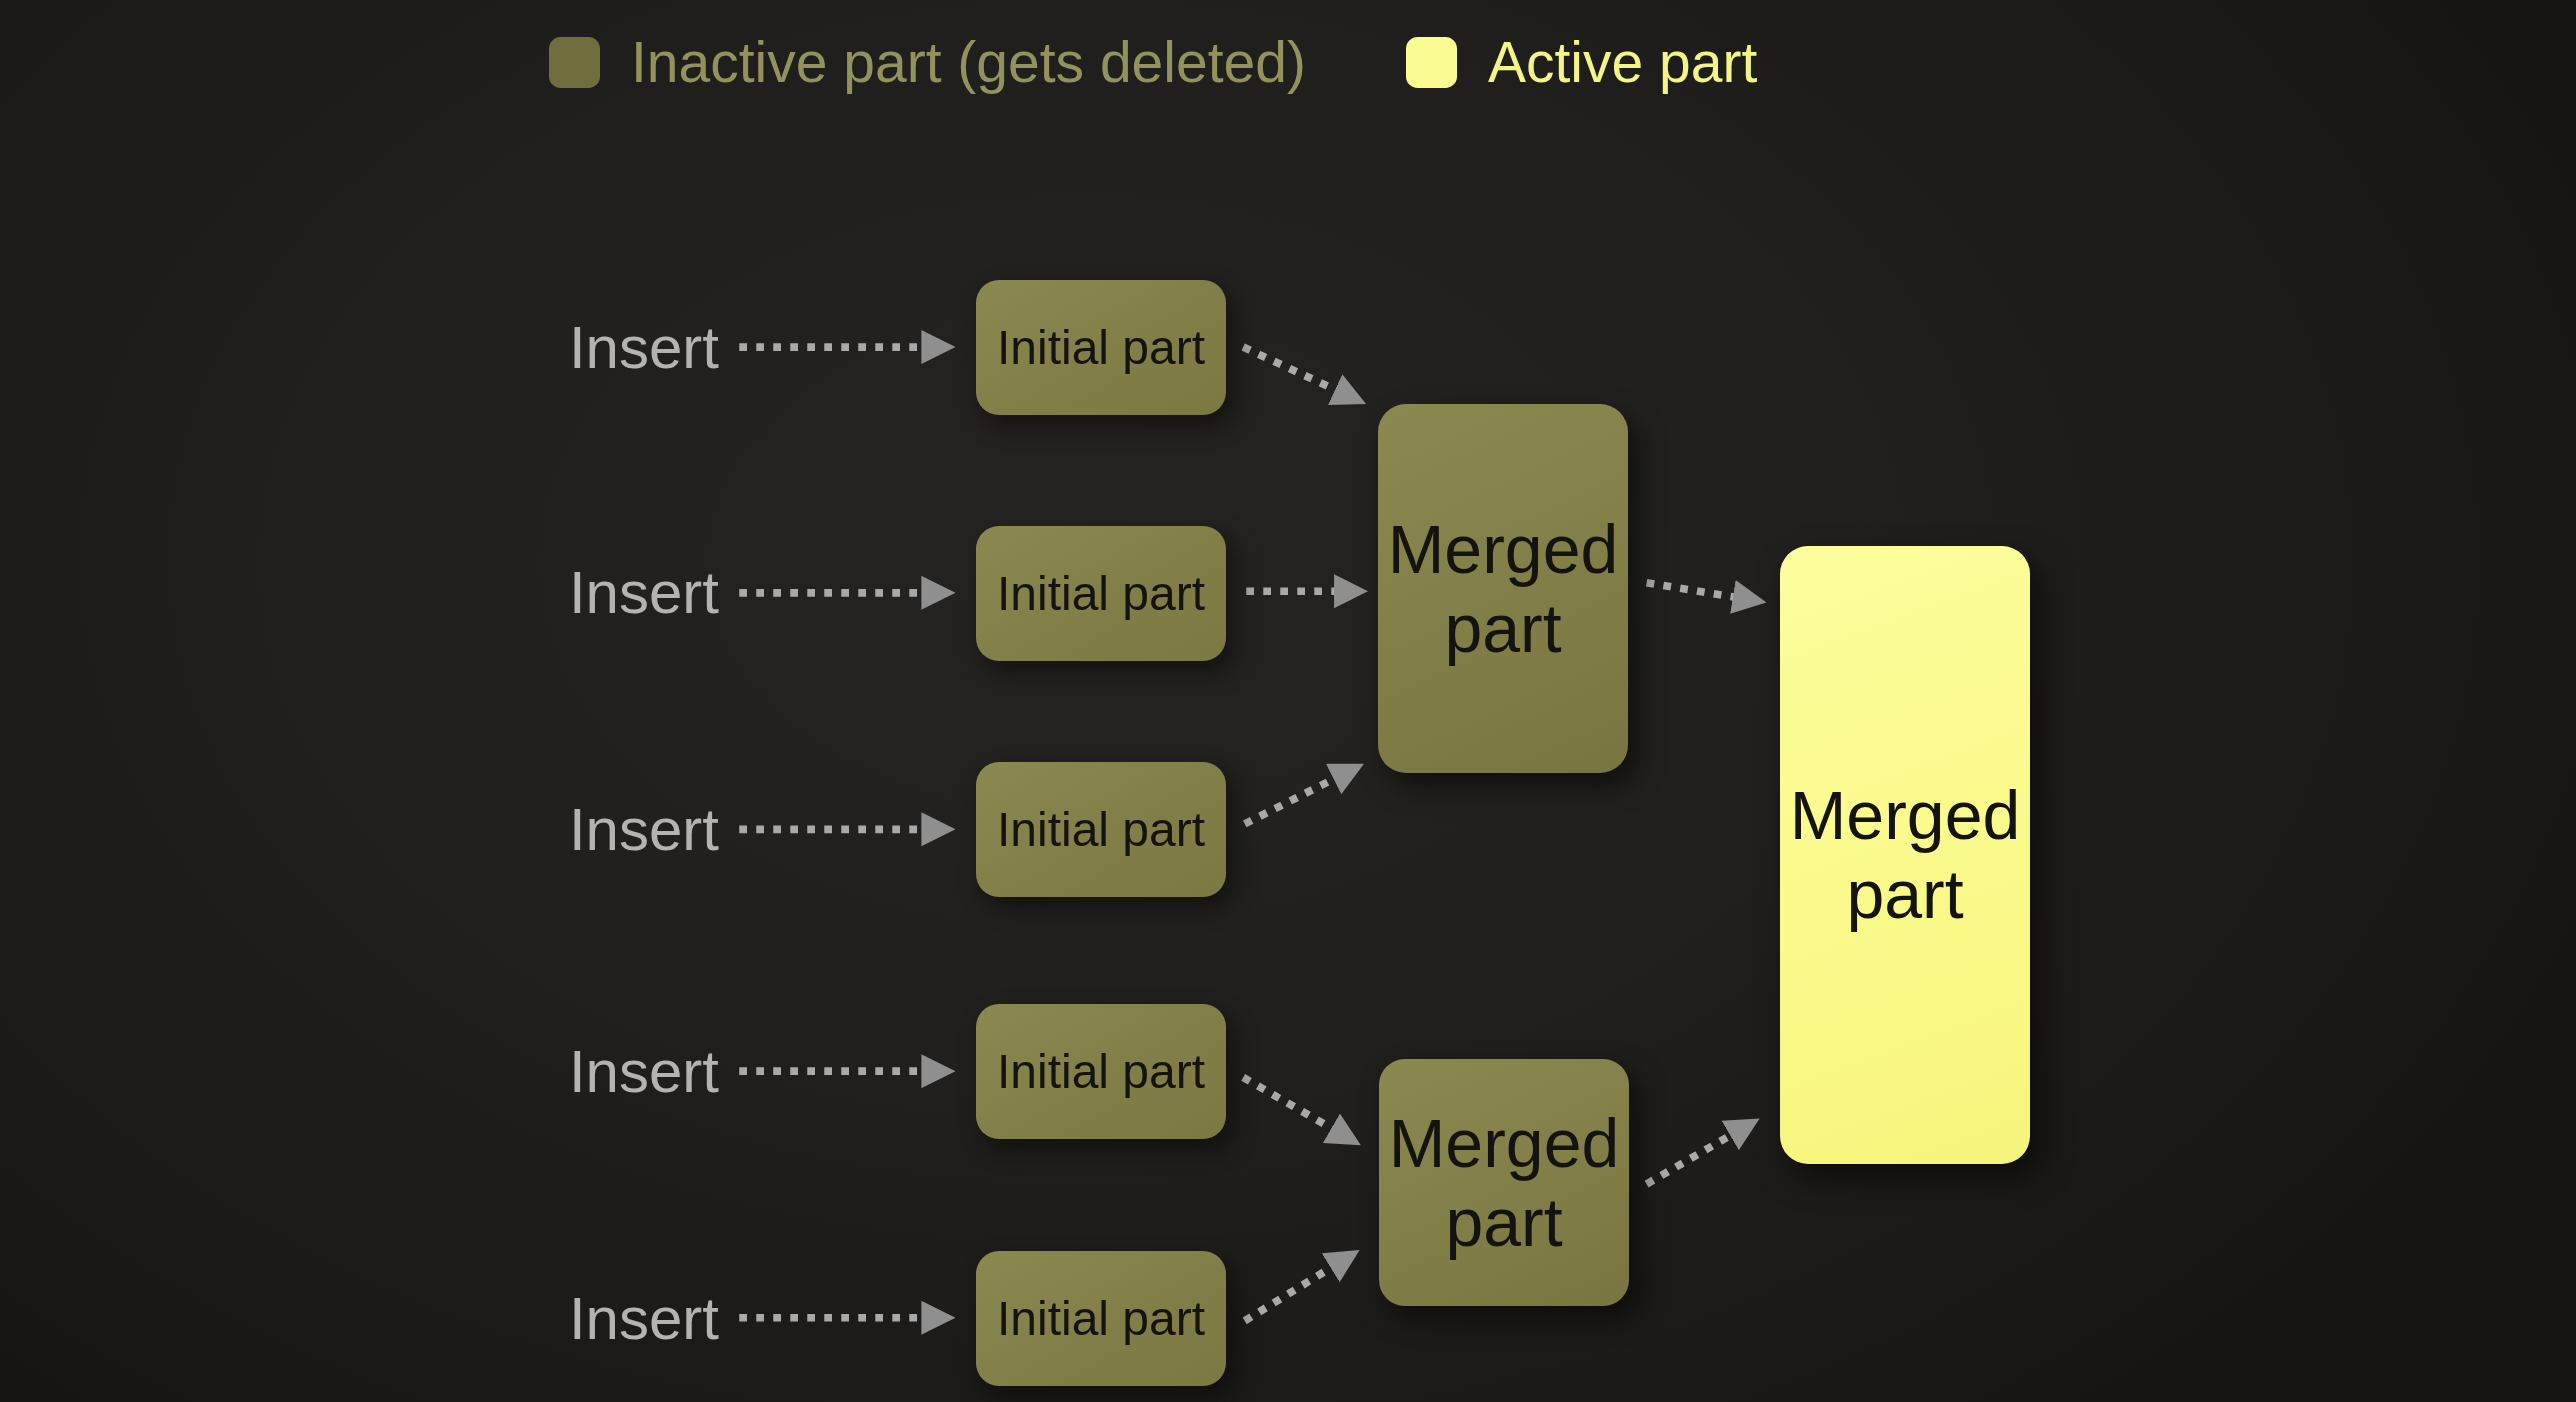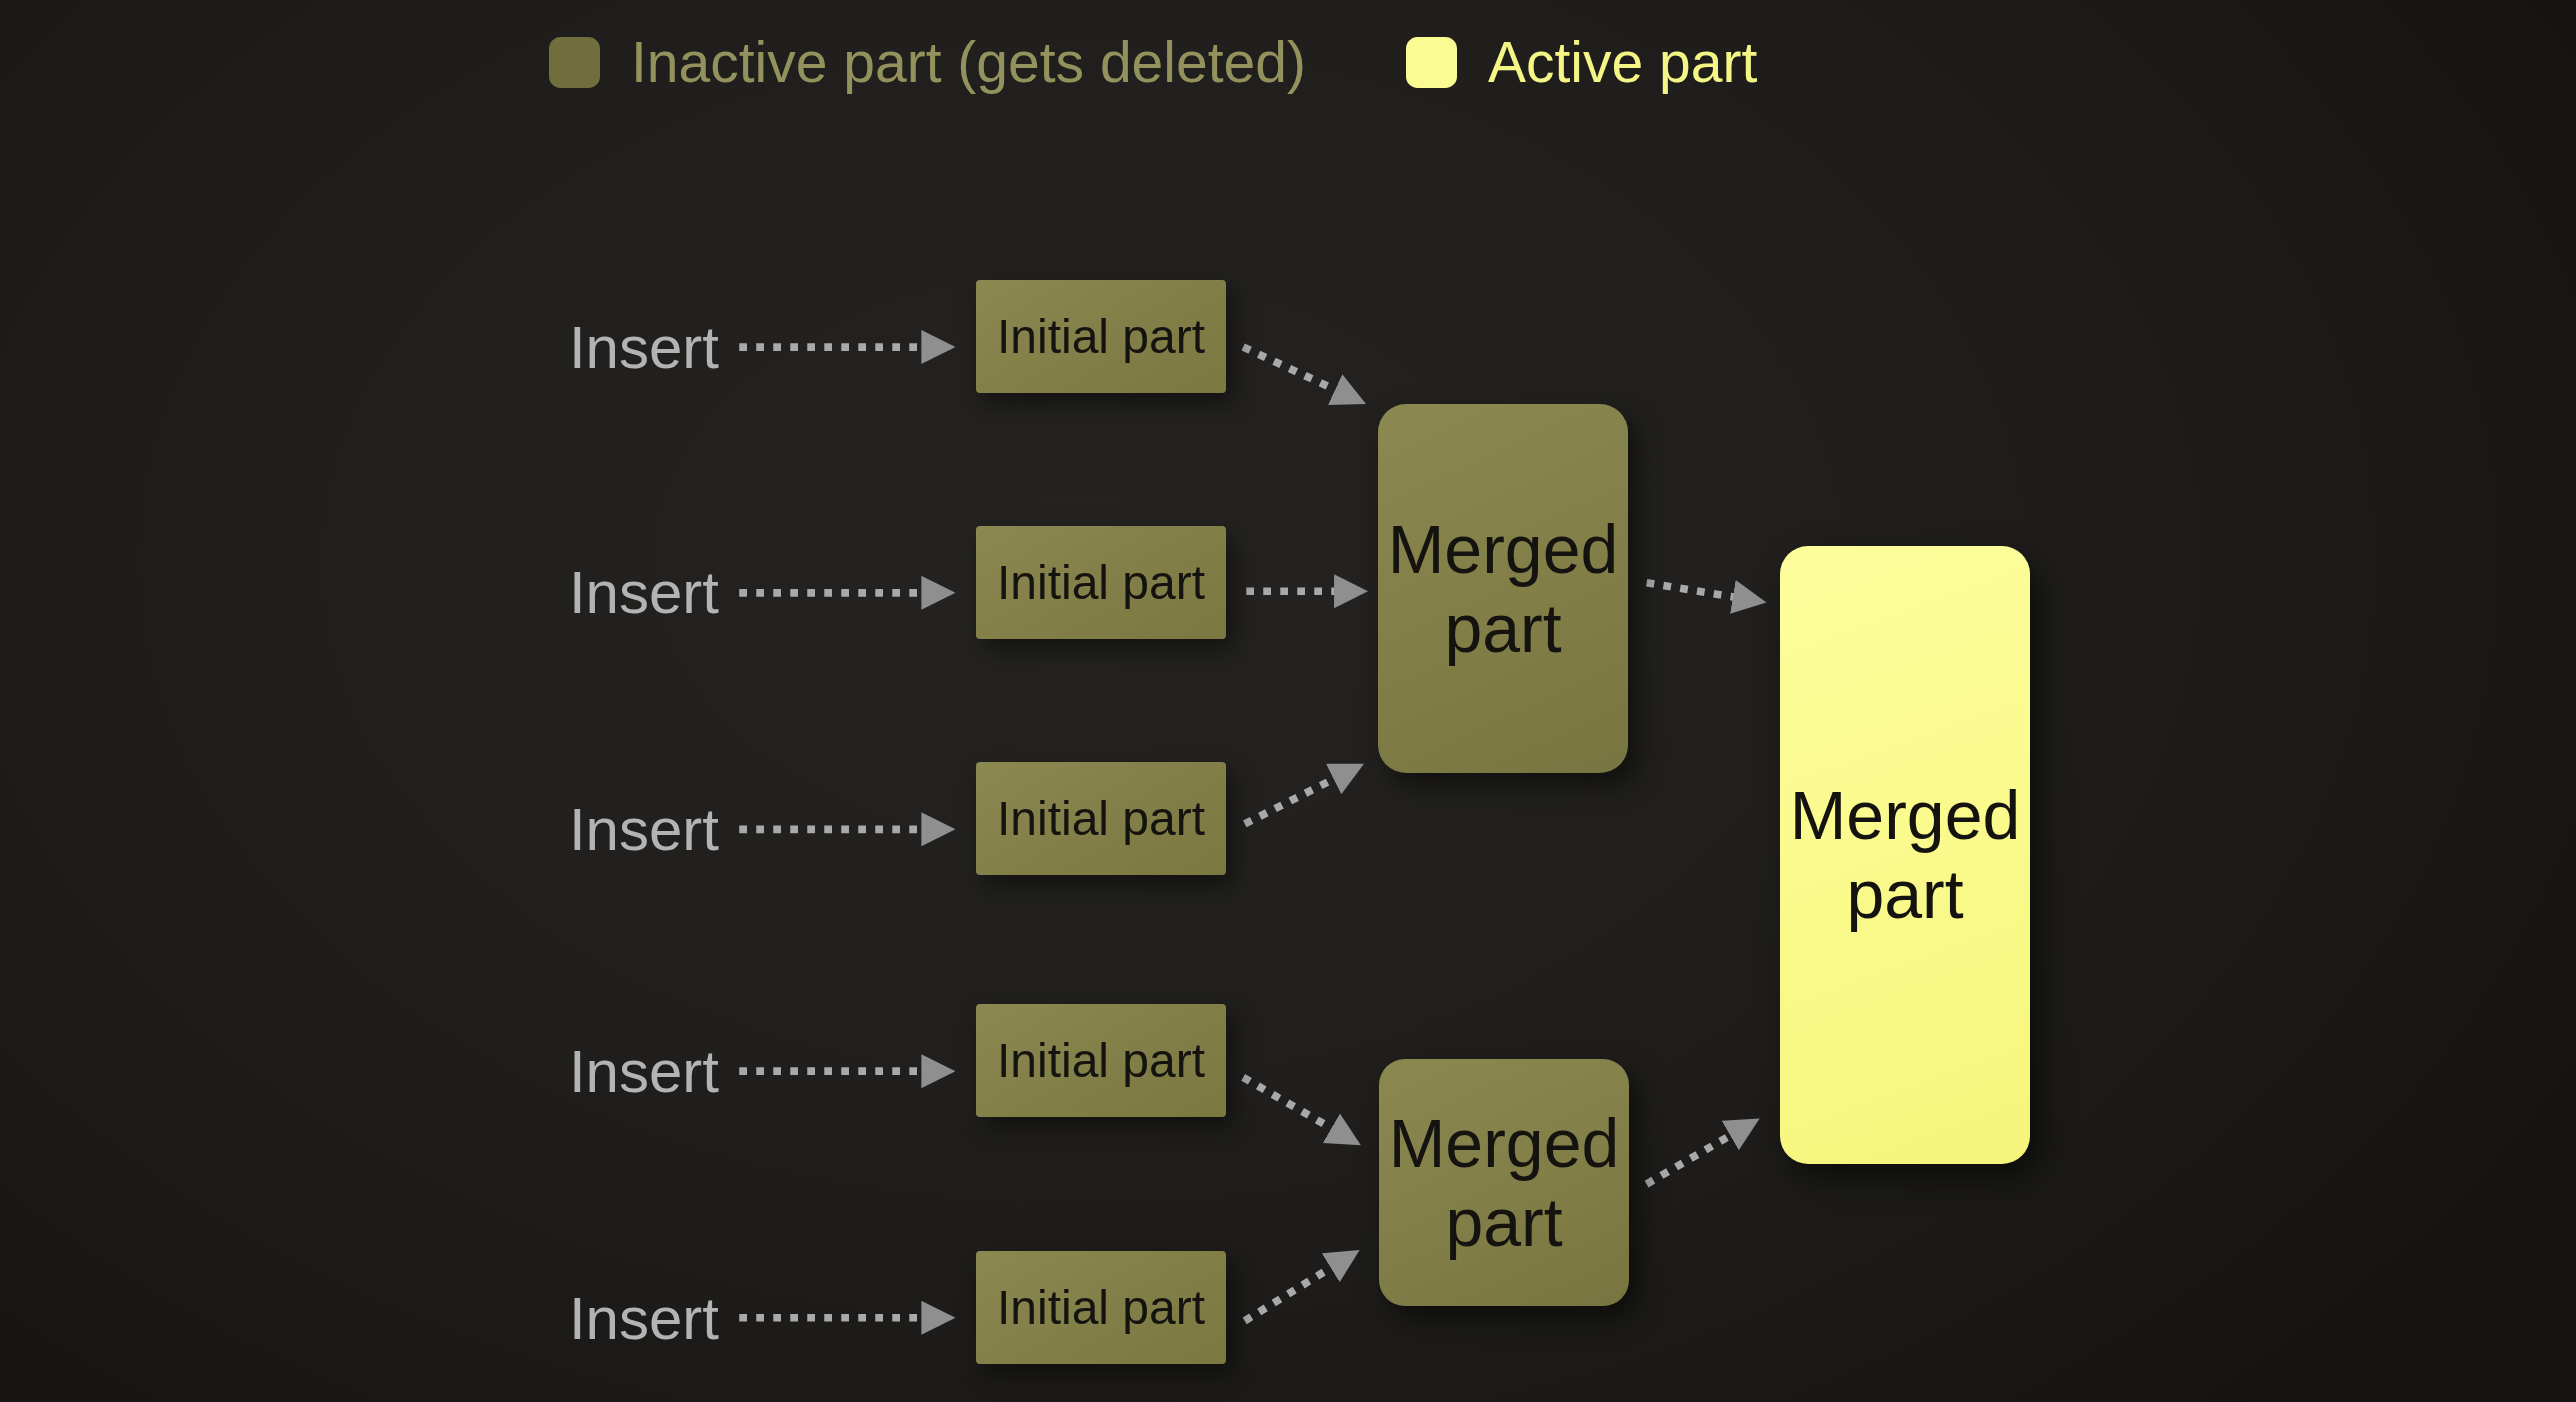--- a/index.html
+++ b/index.html
@@ -28,21 +28,21 @@
     position:absolute;left:510px;width:209px;height:85px;
     display:flex;align-items:center;justify-content:flex-end;
     font-size:60px;color:var(--insert-text,#b3b3b3);white-space:nowrap;text-align:center;
   }
   
   .part-box{
     position:absolute;display:flex;align-items:center;justify-content:center;
     text-align:center;color:var(--box-text,#151310);
   }
   .part-box.initial{
-    width:250px;height:113px;border-radius:4px;
+    width:250px;height:135px;border-radius:23px;
     font-size:48px;line-height:59px;
     background:linear-gradient(150deg,#8b8850 0%,#817e48 55%,#7b7842 100%);
     box-shadow:7.7px 10.8px 23px rgba(0,0,0,0.45);
   }
   .part-box.merged{
     font-size:68px;line-height:79px;
     background:linear-gradient(155deg,#8b8850 0%,#807d47 60%,#787540 100%);
     box-shadow:9.3px 12.4px 26px rgba(0,0,0,0.5);
   }
   .part-box.merged.one{left:1378px;top:404px;width:250px;height:369px;border-radius:28px;}

